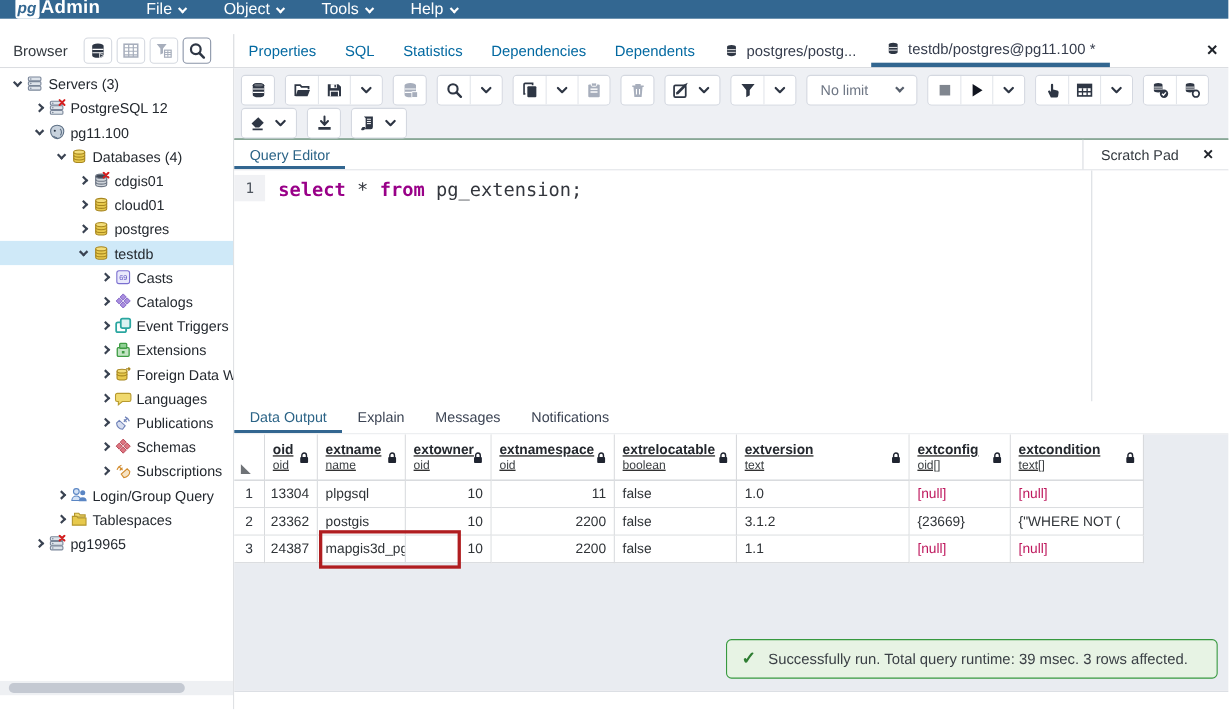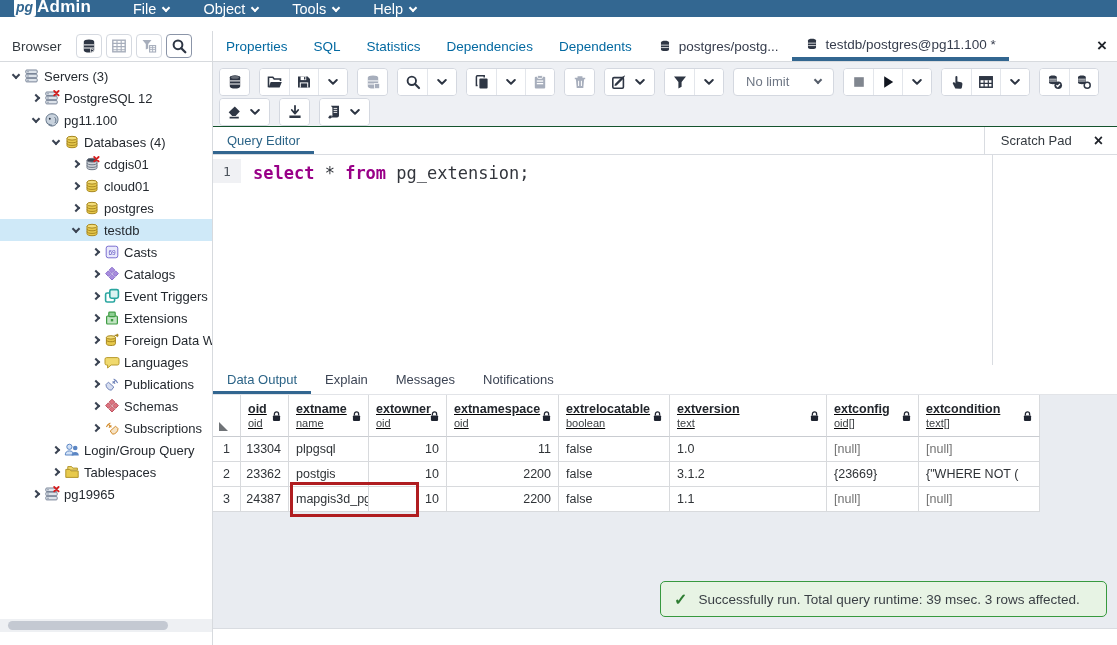--- a/index.html
+++ b/index.html
@@ -74,21 +74,21 @@
   .g-hcell { border-right:1px solid #d8dadd; border-bottom:1px solid #c9ccd1; background:#fff; padding:4px 5px 3px 7px; display:flex; align-items:center; position:relative;text-decoration:underline; }
   .g-hnames { display:flex; flex-direction:column; justify-content:center; line-height:14px; flex:1; min-width:0; }
   .g-hname { font-size:12.5px; font-weight:bold; color:#23272d; }
   .g-htype { font-size:11px; color:#3c4043; }
   .g-lock { flex:none; margin-left:4px; }
   .corner-tri { position:absolute; left:6px; bottom:5px; width:0; height:0; border-bottom:9px solid #6f7377; border-right:9px solid transparent; }
   .g-row { display:flex; }
   .g-cell { border-right:1px solid #d8dadd; border-bottom:1px solid #d8dadd; background:#fff; font-size:12.5px; color:#2f3337; padding:0 7px; height:25px; display:flex; align-items:center; overflow:hidden; white-space:nowrap; }
   .g-cell.num { justify-content:flex-end; }
   .g-cell.rownum { justify-content:center; color:#33383e; }
-  .g-cell.isnull { color:#737373; }
+  .g-cell.isnull { color:#be185d; }
   .bottom-strip { position:absolute; left:213px; top:628px; width:904px; height:17px; background:#fff; border-top:1px solid #d9dce1; }
 
   
   .toast { position:absolute; left:660px; top:581px; width:447px; height:36px; background:#e7f3e4; border:1.5px solid #37993f; border-radius:5px; display:flex; align-items:center; gap:11px; padding:0 13px; }
   .toast-check { color:#2e7d32; font-size:16px; font-weight:bold; }
   .toast-text { font-size:13.5px; color:#3a3f45; }
   .hl-box { position:absolute; left:290px; top:482px; width:129px; height:35px; border:3px solid #b01d20; }
 </style>
 </head>
 <body>

